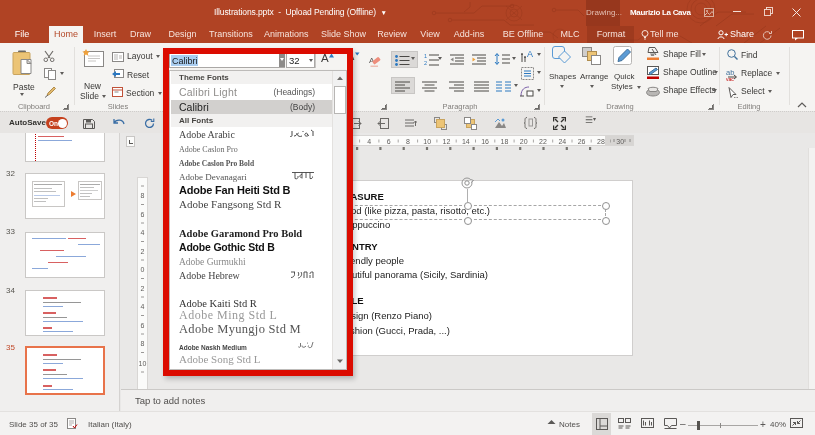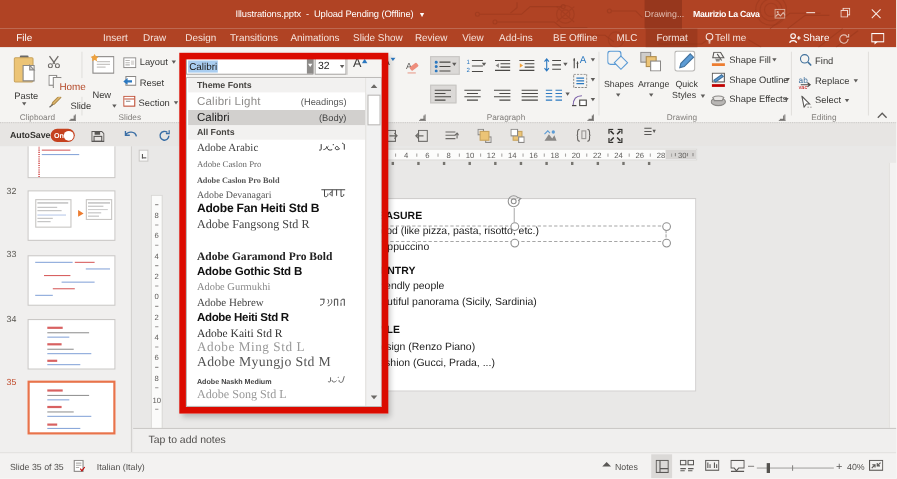--- a/index.html
+++ b/index.html
@@ -102,21 +102,21 @@
   <div class="abs" style="left:733px;top:11px;width:8px;height:1px;background:#f3ded6;z-index:2;"></div>
   <svg class="abs" style="left:764px;top:7px;z-index:2;" width="9" height="9">
       <rect x="2.5" y="0.5" width="6" height="6" fill="none" stroke="#f3ded6" stroke-width="0.9"></rect>
       <rect x="0.5" y="2.5" width="6" height="6" fill="#b04324" stroke="#f3ded6" stroke-width="0.9"></rect>
     </svg>
   <svg class="abs" style="left:792px;top:8px;z-index:2;" width="10" height="10">
       <path d="M0.5 0.5 L8.5 8.5 M8.5 0.5 L0.5 8.5" stroke="#f6e8e2" stroke-width="1"></path>
     </svg>
 
   <div class="tab" style="left:5px;width:34px;color:#fff;z-index:2;">File</div>
-  <div class="tab active" style="left:49px;width:34px;z-index:2;margin-top:45px;">Home</div>
+  <div class="tab active" style="left:49px;width:34px;z-index:2;">Home</div>
   <div class="tab" style="left:92px;width:26px;z-index:2;">Insert</div>
   <div class="tab" style="left:127px;width:27px;z-index:2;">Draw</div>
   <div class="tab" style="left:166px;width:33px;z-index:2;">Design</div>
   <div class="tab" style="left:209px;width:42px;z-index:2;">Transitions</div>
   <div class="tab" style="left:264px;width:42px;z-index:2;">Animations</div>
   <div class="tab" style="left:321px;width:42px;z-index:2;">Slide Show</div>
   <div class="tab" style="left:375px;width:34px;z-index:2;">Review</div>
   <div class="tab" style="left:419px;width:22px;z-index:2;">View</div>
   <div class="tab" style="left:453px;width:32px;z-index:2;">Add-ins</div>
   <div class="tab" style="left:500px;width:46px;z-index:2;">BE Offline</div>
@@ -170,21 +170,21 @@
     <div class="glabel" style="left:2px;width:64px;">Clipboard</div>
     <div class="dl" style="left:63px;top:61px;"></div>
     <div class="gsep" style="left:74px;"></div>
 
     <svg class="abs" style="left:82px;top:6px;" width="22" height="19">
       <rect x="2.5" y="2.5" width="19" height="15" fill="#fff" stroke="#8a8886"></rect>
       <path d="M6 7 h12 M6 9.5 h12 M6 12 h8" stroke="#c8c6c4"></path>
       <path d="M4 0 l1.2 2.2 2.4 0.4 -1.8 1.7 0.5 2.4 -2.3 -1.2 -2.3 1.2 0.5 -2.4 -1.8 -1.7 2.4 -0.4 z" fill="#f0a23c"></path>
     </svg>
     <div class="rtext" style="left:84px;top:38px;">New</div>
-    <div class="rtext" style="left:64px;top:48px;">Slide</div>
+    <div class="rtext" style="left:80px;top:48px;">Slide</div>
     <div class="darr" style="left:102px;top:52px;"></div>
     <svg class="abs" style="left:112px;top:9px;" width="12" height="10">
         <rect x="0.5" y="0.5" width="11" height="9" fill="#fff" stroke="#8a8886"></rect>
         <path d="M2 3 h4 M2 5 h4 M2 7 h4" stroke="#b8b6b4"></path>
         <rect x="7" y="3" width="3" height="4" fill="#dcdad8"></rect>
       </svg>
     <div class="rtext" style="left:127px;top:8px;">Layout</div>
     <div class="darr" style="left:156px;top:12px;"></div>
     <svg class="abs" style="left:112px;top:26px;" width="12" height="11">
         <rect x="2.5" y="0.5" width="9" height="8" fill="#fff" stroke="#8a8886"></rect>
@@ -667,23 +667,20 @@
     </div>
     <div class="frow" style="top:168.6px;height:14.1px;">
       <div class="fname" style="font-size:10.5px;color:#111;font-weight:bold;letter-spacing:-0.2px;">Adobe Gothic Std B</div>
     </div>
     <div class="frow" style="top:196.8px;height:14.1px;">
       <div class="fname srf" style="font-size:10px;color:#444;">Adobe Hebrew</div>
       <svg class="fsvg" style="right:19px;bottom:3px;" width="24" height="8">
           <path d="M23 1 c-2 0 -3 0 -3 2 m3 -2 v6 m-3 -3 v3 M17 1 h-3 v6 m3 -6 v6 M11 1 c2 3 -1 6 -3 6 m0 -6 c1 1 1 3 0 4 M5 1 h-4 m3.5 0 v2.5 c0 2 -2 3 -3.5 3" fill="none" stroke="#444" stroke-width="0.9"></path>
         </svg>
     </div>
-    <div class="frow" style="top:210.9px;height:14.1px;">
-      <div class="fname" style="font-size:10.5px;color:#111;font-weight:bold;letter-spacing:-0.3px;">Adobe Heiti Std R</div>
-    </div>
     <div class="frow" style="top:225px;height:14.1px;">
       <div class="fname srf" style="font-size:10.5px;color:#333;">Adobe Kaiti Std R</div>
     </div>
     <div class="frow" style="top:239.1px;height:14.1px;">
       <div class="fname srf" style="font-size:12px;color:#999;letter-spacing:0.5px;">Adobe Ming Std L</div>
     </div>
     <div class="frow" style="top:253.2px;height:14.1px;">
       <div class="fname srf" style="font-size:12.5px;color:#555;letter-spacing:0.3px;">Adobe Myungjo Std M</div>
     </div>
     <div class="frow" style="top:267.3px;height:14.1px;">

